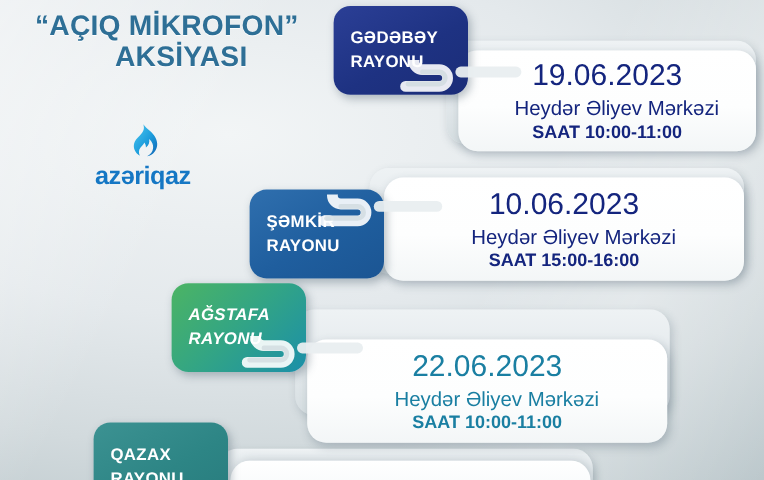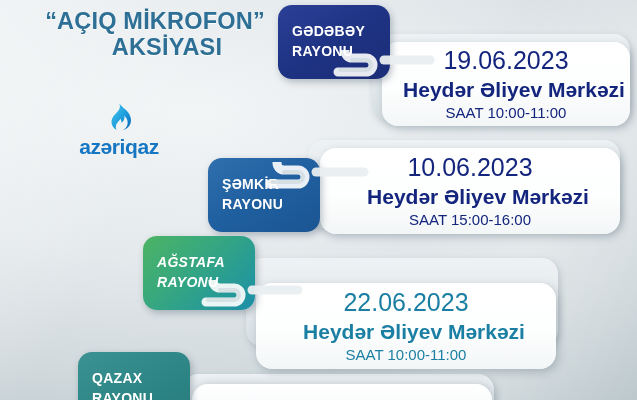--- a/index.html
+++ b/index.html
@@ -16,21 +16,21 @@
   }
   
   #poster::after{
     content:"";position:absolute;inset:0;pointer-events:none;
     background:linear-gradient(118deg,rgba(255,255,255,.45) 0%,rgba(255,255,255,0) 28%,
       rgba(255,255,255,0) 62%,rgba(255,255,255,.28) 78%,rgba(255,255,255,0) 100%);
   }
 
   
   .title{
-    position:absolute;left:16px;top:8px;width:278px;text-align:center;
+    position:absolute;left:0;top:8px;width:278px;text-align:center;
     color:#2e6f96;font-weight:bold;letter-spacing:.2px;
     line-height:1.12;z-index:6;
     text-shadow:0 1px 0 rgba(255,255,255,.85);
   }
   .title .l1{display:block;font-size:23.5px;}
   .title .l2{display:block;font-size:23.5px;padding-left:24px;}
 
   
   .logo{position:absolute;left:50px;top:103px;width:138px;text-align:center;z-index:6;}
   .logo .flame{display:block;margin:0 auto 2px;width:26px;height:30px;}
@@ -56,22 +56,22 @@
   .tab.teal {background:linear-gradient(150deg,#3c9292 0%,#2d8585 55%,#287b7d 100%);}
 
   
   .card{
     position:absolute;border-radius:16px;z-index:4;box-sizing:border-box;
     background:linear-gradient(180deg,#ffffff 0%,#fdfefe 55%,#f3f6f7 100%);
     box-shadow:2px 3px 8px rgba(70,90,105,.30);
     display:flex;flex-direction:column;align-items:center;justify-content:center;
   }
   .card .date{font-weight:normal;font-size:25px;line-height:1.2;margin-bottom:2px;}
-  .card .venue{font-weight:bold;font-size:21px;line-height:1.25;margin-left:16px;}
-  .card .time{font-weight:normal;font-size:15px;line-height:1.25;margin-top:1px;}
+  .card .venue{font-weight:normal;font-size:17px;line-height:1.25;margin-left:16px;}
+  .card .time{font-weight:bold;font-size:15px;line-height:1.25;margin-top:1px;}
   .card.navytxt .date,.card.navytxt .venue,.card.navytxt .time{color:#14257e;}
   .card.tealtxt .date,.card.tealtxt .venue,.card.tealtxt .time{color:#1a7fa2;}
 
   
   .plate{
     position:absolute;border-radius:16px;z-index:2;
     background:linear-gradient(180deg,#eef2f4 0%,#e2e8eb 60%,#d6dee1 100%);
     box-shadow:2px 3px 7px rgba(70,90,105,.22);
   }
 

